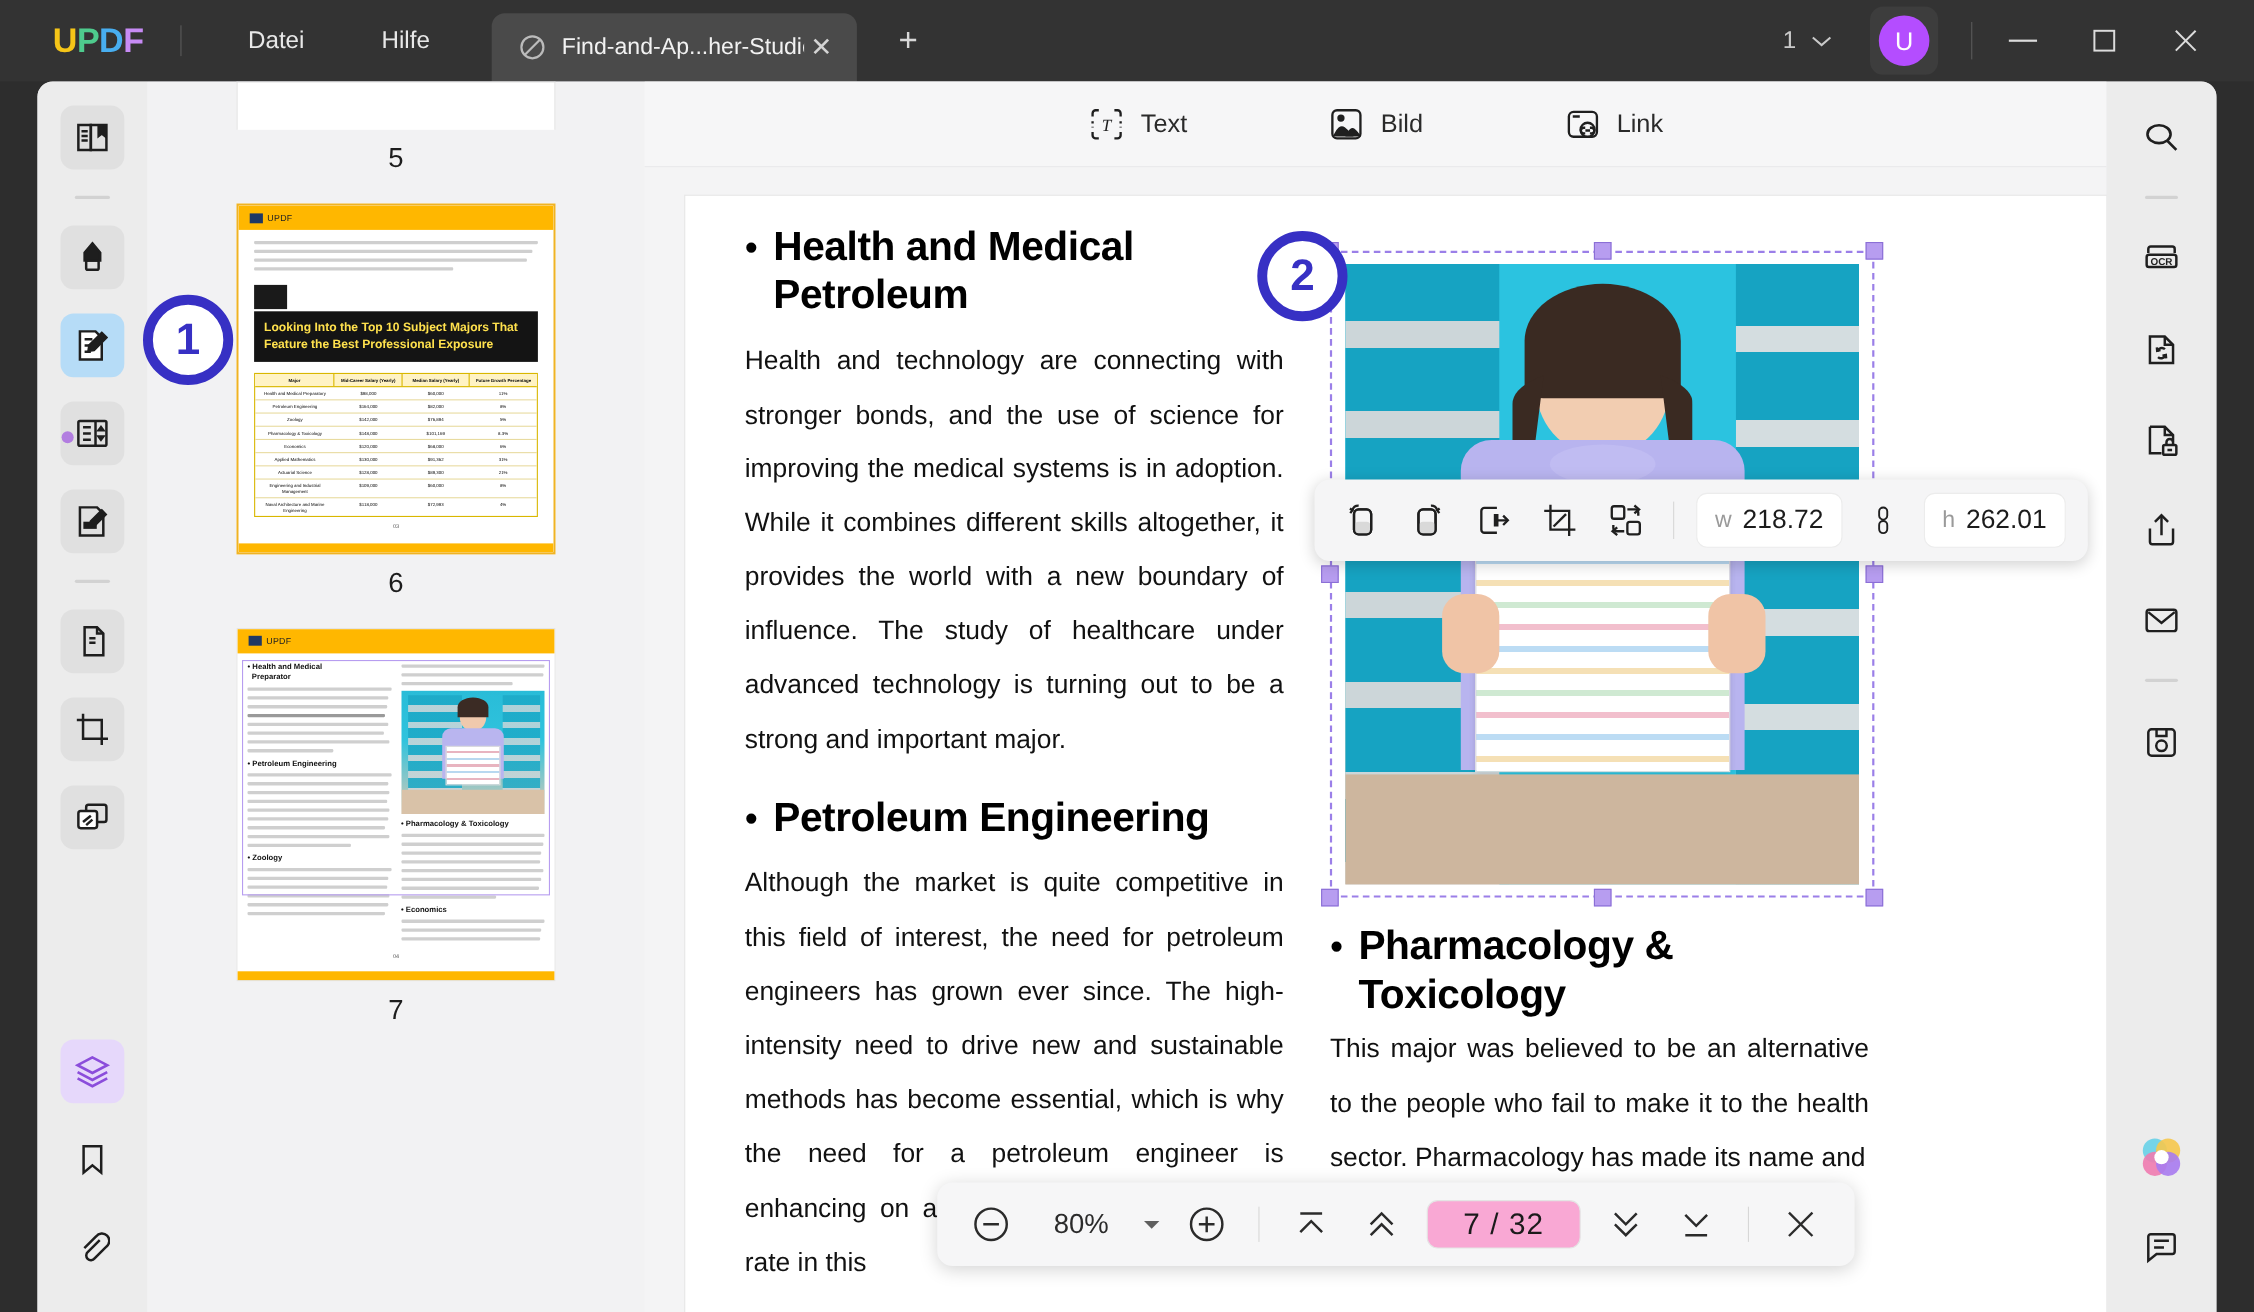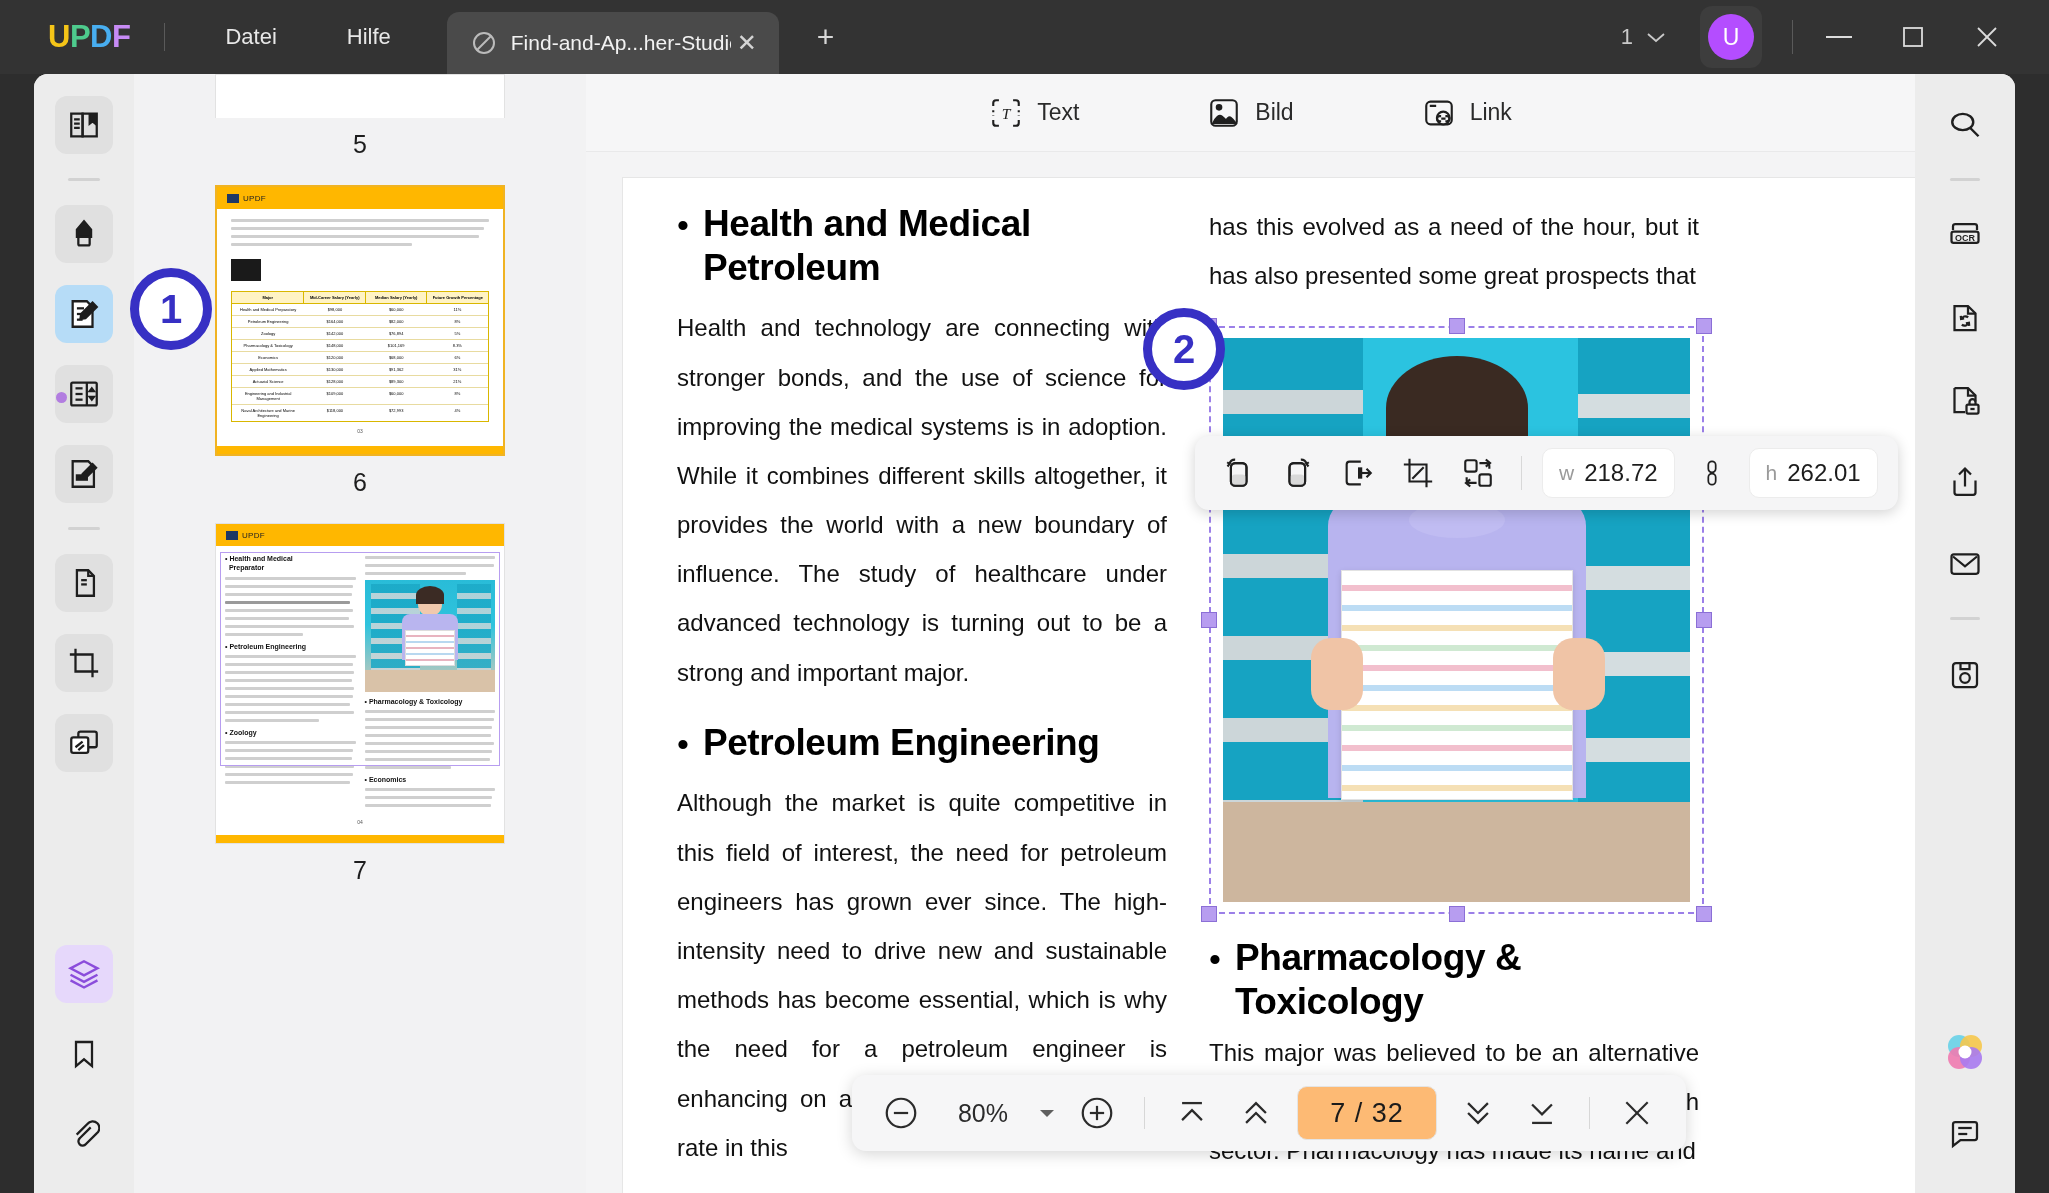--- a/index.html
+++ b/index.html
@@ -188,21 +188,21 @@
     bottom: 42px; z-index: 50;
     height: 76px; background:#f6f6f7; border-radius: 14px;
     box-shadow: 0 3px 16px rgba(0,0,0,.17);
     display:flex; align-items:center; padding: 0 26px; gap: 18px;
   }
   .nb-btn { width:46px;height:46px;display:flex;align-items:center;justify-content:center;}
   .zoomval { font-size:25px; color:#2b2b2b; min-width:82px; text-align:center; }
   .nb-caret { font-size:14px; color:#5f5f5f; margin-left:-4px; }
   .nb-sep { width:1px; height:32px; background:#d7d7d7; margin:0 6px; }
   .pagebox {
-    height:54px; min-width:140px; background:#fdba74; border:1px solid #e4e4e4;
+    height:44px; min-width:140px; background:#f9a8d4; border:1px solid #e4e4e4;
     border-radius:10px; display:flex; align-items:center; justify-content:center;
     font-size:27px; color:#1b1b1b; letter-spacing: 1px; padding: 0 18px;
   }
 
   
   .rrail {
     position:absolute; right:0; top:0; width:100px; height:100%;
     background:#ececec; display:flex; flex-direction:column; align-items:center;
     padding-top: 22px;
   }
@@ -425,20 +425,23 @@
             <span class="mini-logo">UPDF</span>
           </div>
           <div class="mini-body">
             <div class="line" style="width:100%"></div>
               <div class="line" style="width:98%"></div>
             <div class="line" style="width:96%"></div>
               <div class="line" style="width:70%"></div>
             <div style="height:8px"></div>
             <div style="display:flex;gap:10px;">
               <div style="width:30px;height:22px;background:#1a1a1a;"></div>
+            </div>
+            <div style="background:#141414;padding:8px 9px;margin-top:2px;">
+              <div style="color:#ffe14d;font-size:11px;font-weight:bold;line-height:1.35;">Looking Into the Top 10 Subject Majors That Feature the Best Professional Exposure</div>
             </div>
             <div style="margin-top:10px;border:1px solid #d9b700;">
               <div style="display:flex;background:#fff3c4;border-bottom:1px solid #d9b700;">
                 <div style="flex:1.2;padding:3px;font-size:4px;text-align:center;font-weight:bold;">Major</div>
                 <div style="flex:1;padding:3px;font-size:4px;text-align:center;font-weight:bold;border-left:1px solid #d9b700;">Mid-Career Salary (Yearly)</div>
                 <div style="flex:1;padding:3px;font-size:4px;text-align:center;font-weight:bold;border-left:1px solid #d9b700;">Median Salary (Yearly)</div>
                 <div style="flex:1;padding:3px;font-size:4px;text-align:center;font-weight:bold;border-left:1px solid #d9b700;">Future Growth Percentage</div>
               </div>
               <div style="display:flex;border-bottom:1px solid #e8dba0;">
                   <div style="flex:1.2;padding:3px;font-size:4px;text-align:center;">Health and Medical Preparatory</div>
@@ -642,21 +645,20 @@
           <div class="para">Health and technology are connecting with stronger bonds, and the use of science for improving the medical systems is in adoption. While it combines different skills altogether, it provides the world with a new boundary of influence. The study of healthcare under advanced technology is turning out to be a strong and important major.</div>
 
           <div class="h-bullet" style="margin-top:24px;">
             <span class="h-dot">•</span>
             <div class="sec-h">Petroleum Engineering</div>
           </div>
           <div class="para">Although the market is quite competitive in this field of interest, the need for petroleum engineers has grown ever since. The high-intensity need to drive new and sustainable methods has become essential, which is why the need for a petroleum engineer is enhancing on a greater scale. The success rate in this</div>
         </div>
 
         <div class="col">
-          <div class="rcol-top">has this evolved as a need of the hour, but it has also presented some great prospects that</div>
 
           <div class="imgsel">
             <div class="photo" style="background:linear-gradient(180deg,#22b6d4 0%,#2ec2de 45%,#cbbaa6 100%);">
 
               <div style="position:absolute;left:0;top:0;width:32%;height:100%;
                           background:repeating-linear-gradient(180deg,#16a3c2 0 52px,#ccd6d9 52px 76px,#16a3c2 76px 82px);"></div>
               <div style="position:absolute;right:0;top:0;width:24%;height:100%;
                           background:repeating-linear-gradient(180deg,#16a3c2 0 56px,#d4dde0 56px 80px,#16a3c2 80px 86px);"></div>
               <div style="position:absolute;left:30%;top:0;width:46%;height:100%;background:#2bc3e0;"></div>
 

